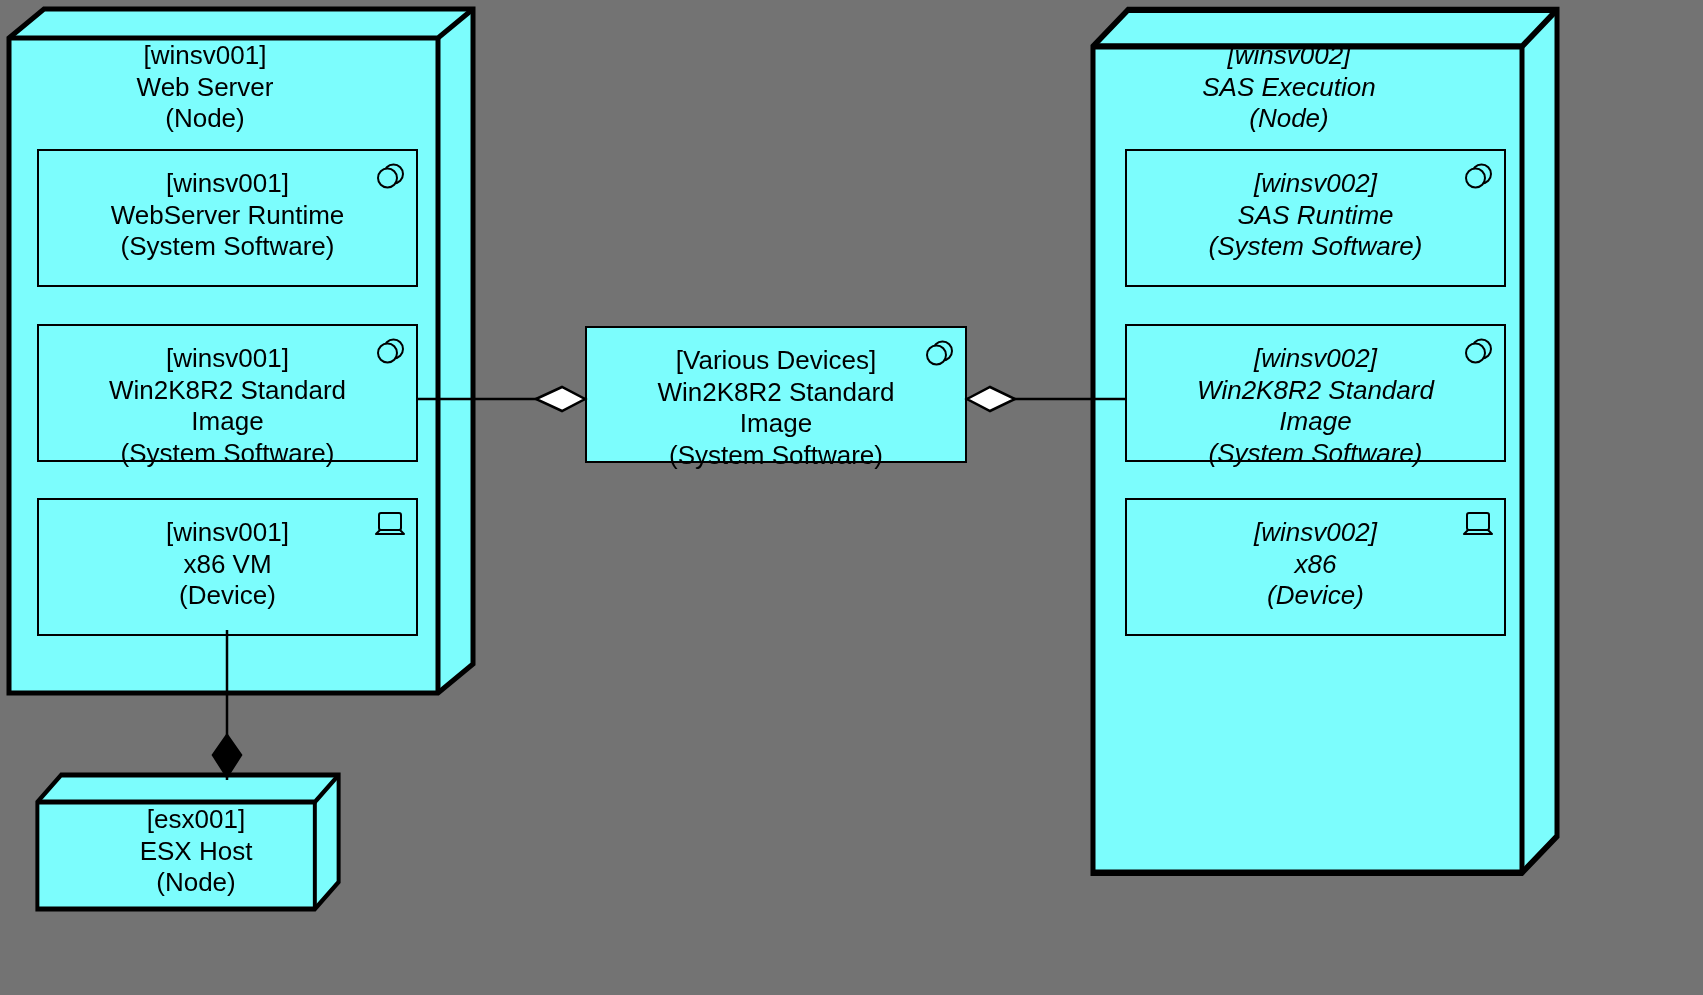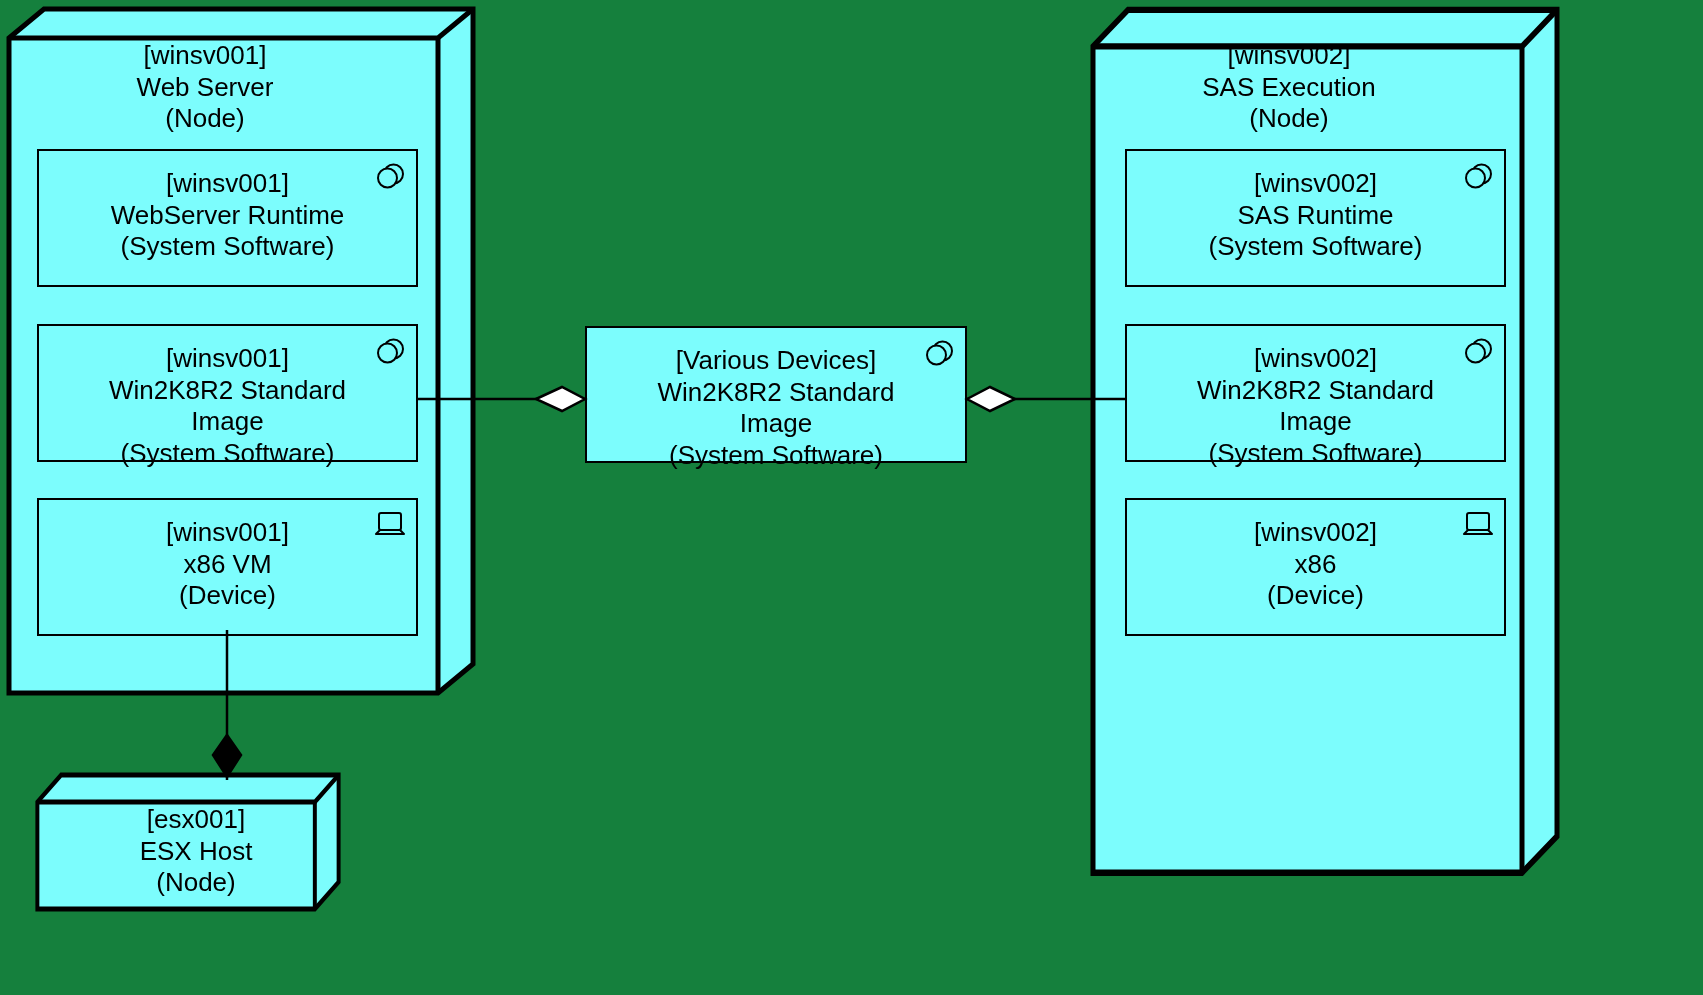--- a/index.html
+++ b/index.html
@@ -4,21 +4,21 @@
 <style>
   html, body {
     margin: 0;
     padding: 0;
     background: #ffffff;
   }
   #canvas {
     position: relative;
     width: 1703px;
     height: 995px;
-    background: #15803d;
+    background: #737373;
     font-family: "Liberation Sans", sans-serif;
     overflow: hidden;
   }
 
   
   .node3d { position: absolute; }
   .node3d .svg3d {
     position: absolute;
     left: 0; top: 0;
     width: 100%; height: 100%;
@@ -113,21 +113,21 @@
       <svg class="icon-tr" viewBox="0 0 34 34">
         <rect x="6" y="5" width="22" height="17" rx="2" ry="2" fill="none" stroke="#000000" stroke-width="2"></rect>
         <path d="M3,26 L31,26 L27,22 L7,22 Z" fill="none" stroke="#000000" stroke-width="2" stroke-linejoin="round"></path>
       </svg>
       <div class="rect-title f26" style="top:17px;">[winsv001]
 x86 VM
 (Device)</div>
     </div>
   </div>
 
-  <div class="node3d" style="left:1090px; top:6px; width:470px; height:868px;">
+  <div class="node3d" style="left:1090px; top:6px; width:470px; height:868px;font-style:italic;">
     <svg class="svg3d" viewBox="0 0 470 688" preserveAspectRatio="none">
       <polygon points="3,32 38,3 467,3 467,658 432,687 3,687" fill="#7cfdfd" stroke="#000000" stroke-width="5" stroke-linejoin="miter"></polygon>
       <polyline points="3,32 432,32 467,3" fill="none" stroke="#000000" stroke-width="5"></polyline>
       <line x1="432" y1="32" x2="432" y2="687" stroke="#000000" stroke-width="5"></line>
     </svg>
 
     <div class="node-title f26" style="top:34px; left:-36px; width:470px;">[winsv002]
 SAS Execution
 (Node)</div>
 

